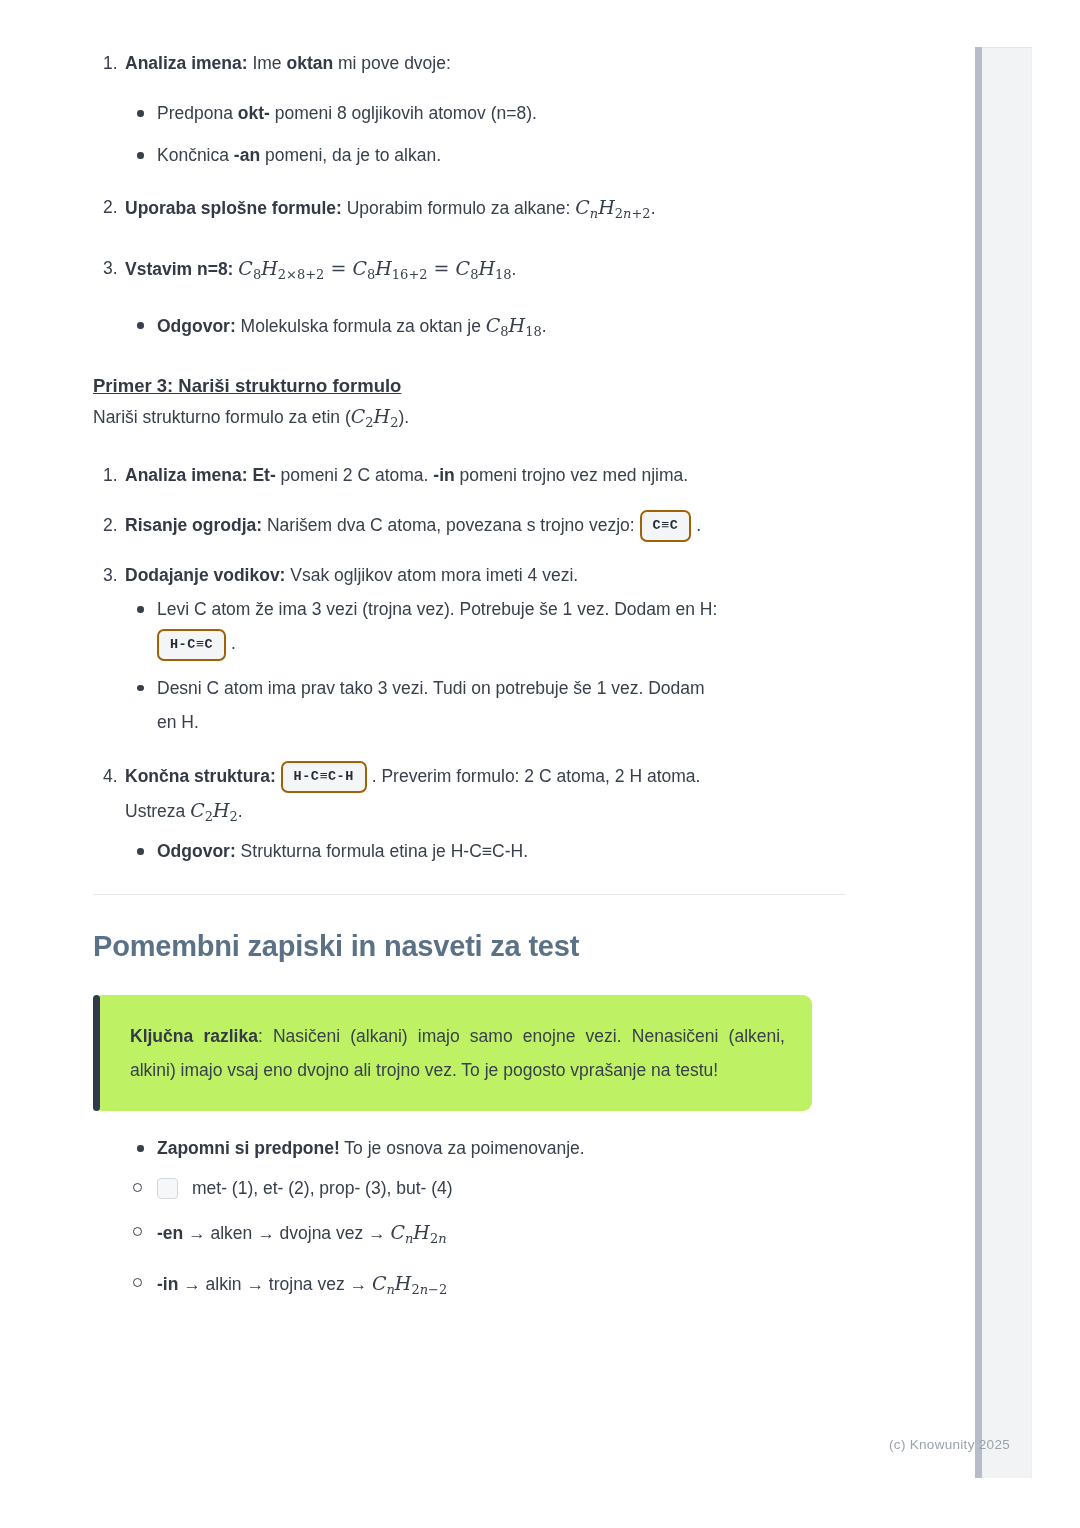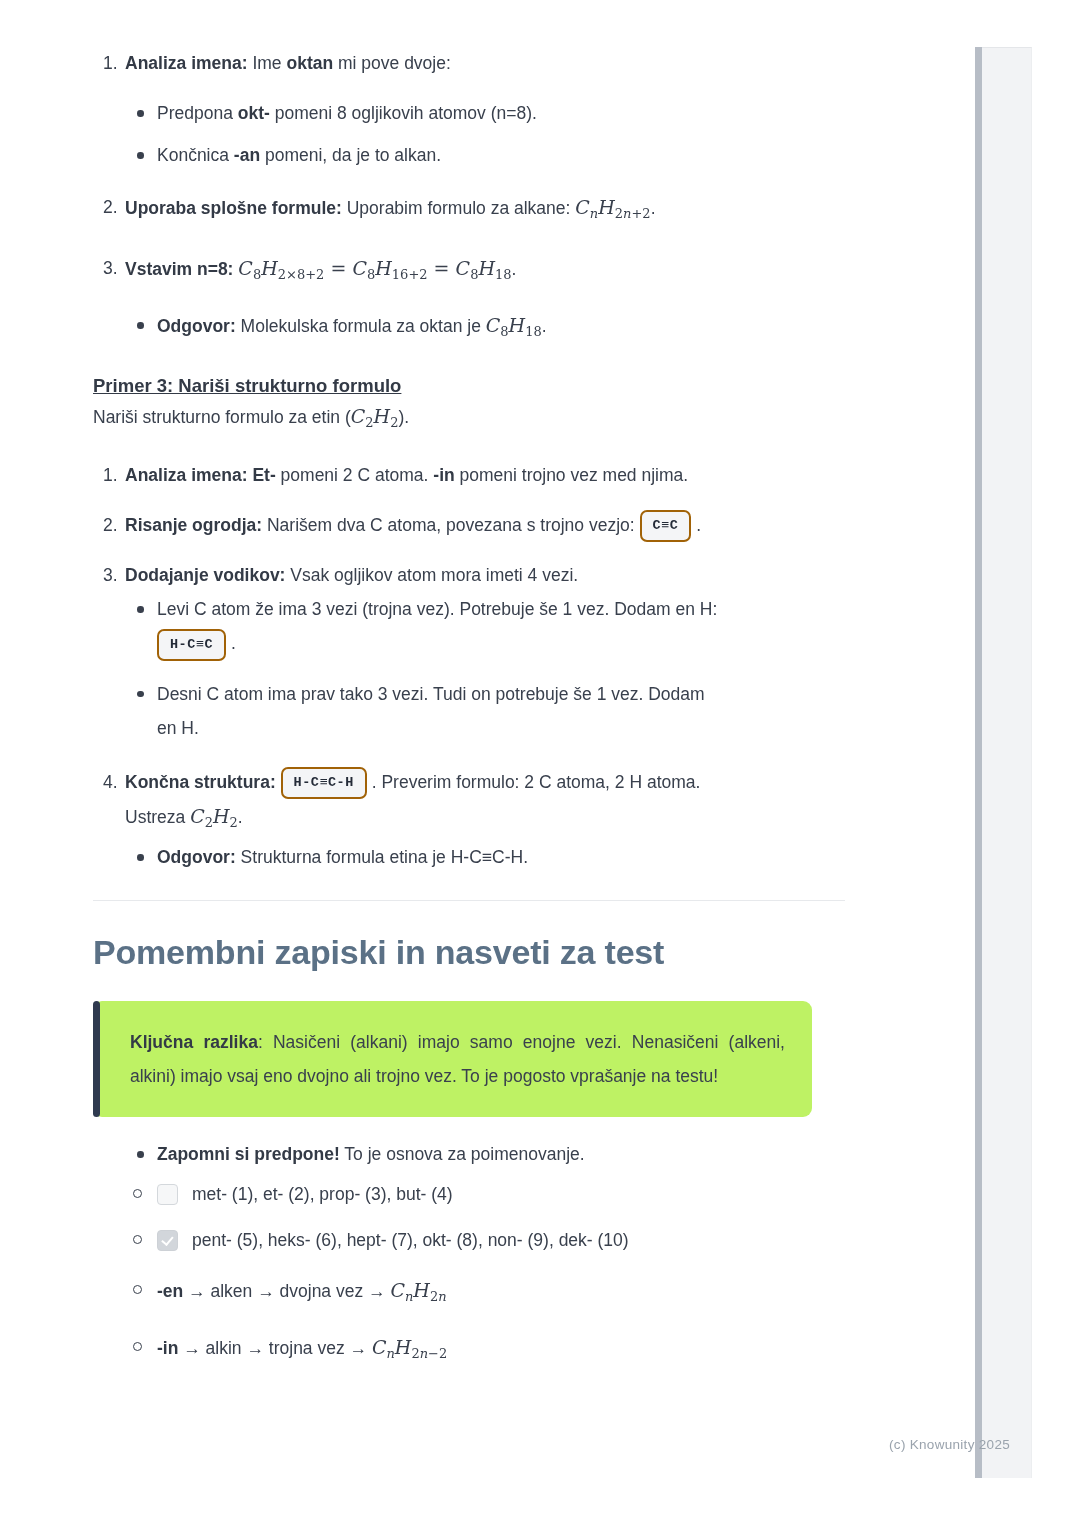--- a/index.html
+++ b/index.html
@@ -25,41 +25,41 @@
     padding:3px 11px; vertical-align:middle; letter-spacing:0.5px;
   }
   .math { white-space:nowrap; }
   .mvar { font-family:"DejaVu Serif","Liberation Serif",serif; font-style:italic; font-size:19px; }
   .mnum { font-family:"DejaVu Serif","Liberation Serif",serif; font-style:normal; font-size:19px; }
   .msub { font-size:13px; vertical-align:-4px; }
   .msub .mvar, .msub .mnum { font-size:13px; }
   h3.sub-heading { font-size:18.5px; font-weight:bold; color:#333a46; margin:24px 0 0 0; line-height:26px;text-decoration:underline; }
   .para { line-height:34px; }
   .divider { border:none; border-top:1.5px solid #e7e9ec; margin:26px 0 0 0; width:100%; }
-  h2.big-heading { font-size:34px; font-weight:bold; color:#5b7186; margin:32px 0 0 0; line-height:38px; letter-spacing:-0.2px; }
+  h2.big-heading { font-size:29px; font-weight:bold; color:#5b7186; margin:32px 0 0 0; line-height:38px; letter-spacing:-0.2px; }
   .callout {
     margin-top:30px; background:#bef264; border-radius:9px; position:relative;
     padding:24px 27px 24px 37px; width:655px;
   }
   .callout-bar {
     position:absolute; left:0; top:0; bottom:0; width:7px;
     background:#2f3a4f; border-radius:6px;
   }
   .callout-text { text-align:justify; line-height:34px; color:#39404d; }
   .chk {
     flex:none; width:19px; height:19px; border-radius:4px; margin:7px 14px 0 0;
     background:#f6f7f8; border:1px solid #d4d8dc; position:relative;
   }
   .chk.checked { background:#d2d6db; border-color:#cdd1d6; }
   .chk.checked::after {
     content:""; position:absolute; left:6px; top:3px; width:4.5px; height:9px;
     border:solid #ffffff; border-width:0 2.2px 2.2px 0; transform:rotate(40deg);
   }
   .mt0{margin-top:0} .mt4{margin-top:4px} .mt6{margin-top:6px} .mt8{margin-top:8px}
-  .mt10{margin-top:16px} .mt12{margin-top:12px} .mt16{margin-top:16px} .mt18{margin-top:18px}
+  .mt10{margin-top:10px} .mt12{margin-top:12px} .mt16{margin-top:16px} .mt18{margin-top:18px}
   .mt20{margin-top:20px} .mt30{}
   .side-panel {
     position:absolute; left:982px; top:47px; width:49px; height:1430px;
     background:#f2f3f5; border-top:1px solid #e4e6e9; border-right:1px solid #eceef0;
   }
   .side-thumb {
     position:absolute; left:975px; top:47px; width:7px; height:1431px;
     background:#b7bdc6;
   }
   .footer-note {
@@ -156,27 +156,20 @@
       </span>
     <div class="txt"><b>Zapomni si predpone!</b> To je osnova za poimenovanje.</div>
   </div>
   <div class="row mt6">
     <span class="blt2">
         <span class="circ"></span>
       </span>
     <span class="chk" id="chk1"></span>
     <div class="txt">met- (1), et- (2), prop- (3), but- (4)</div>
   </div>
-  <div class="row mt12">
-    <span class="blt2">
-        <span class="circ"></span>
-      </span>
-    <span class="chk checked" id="chk2"></span>
-    <div class="txt">pent- (5), heks- (6), hept- (7), okt- (8), non- (9), dek- (10)</div>
-  </div>
   <div class="row mt10">
     <span class="blt2">
         <span class="circ"></span>
       </span>
     <div class="txt"><b>-en</b> → alken → dvojna vez → <span class="math"><span class="mvar">C</span><span class="msub"><span class="mvar">n</span></span><span class="mvar">H</span><span class="msub"><span class="mnum">2</span><span class="mvar">n</span></span></span></div>
   </div>
   <div class="row mt10">
     <span class="blt2">
         <span class="circ"></span>
       </span>

